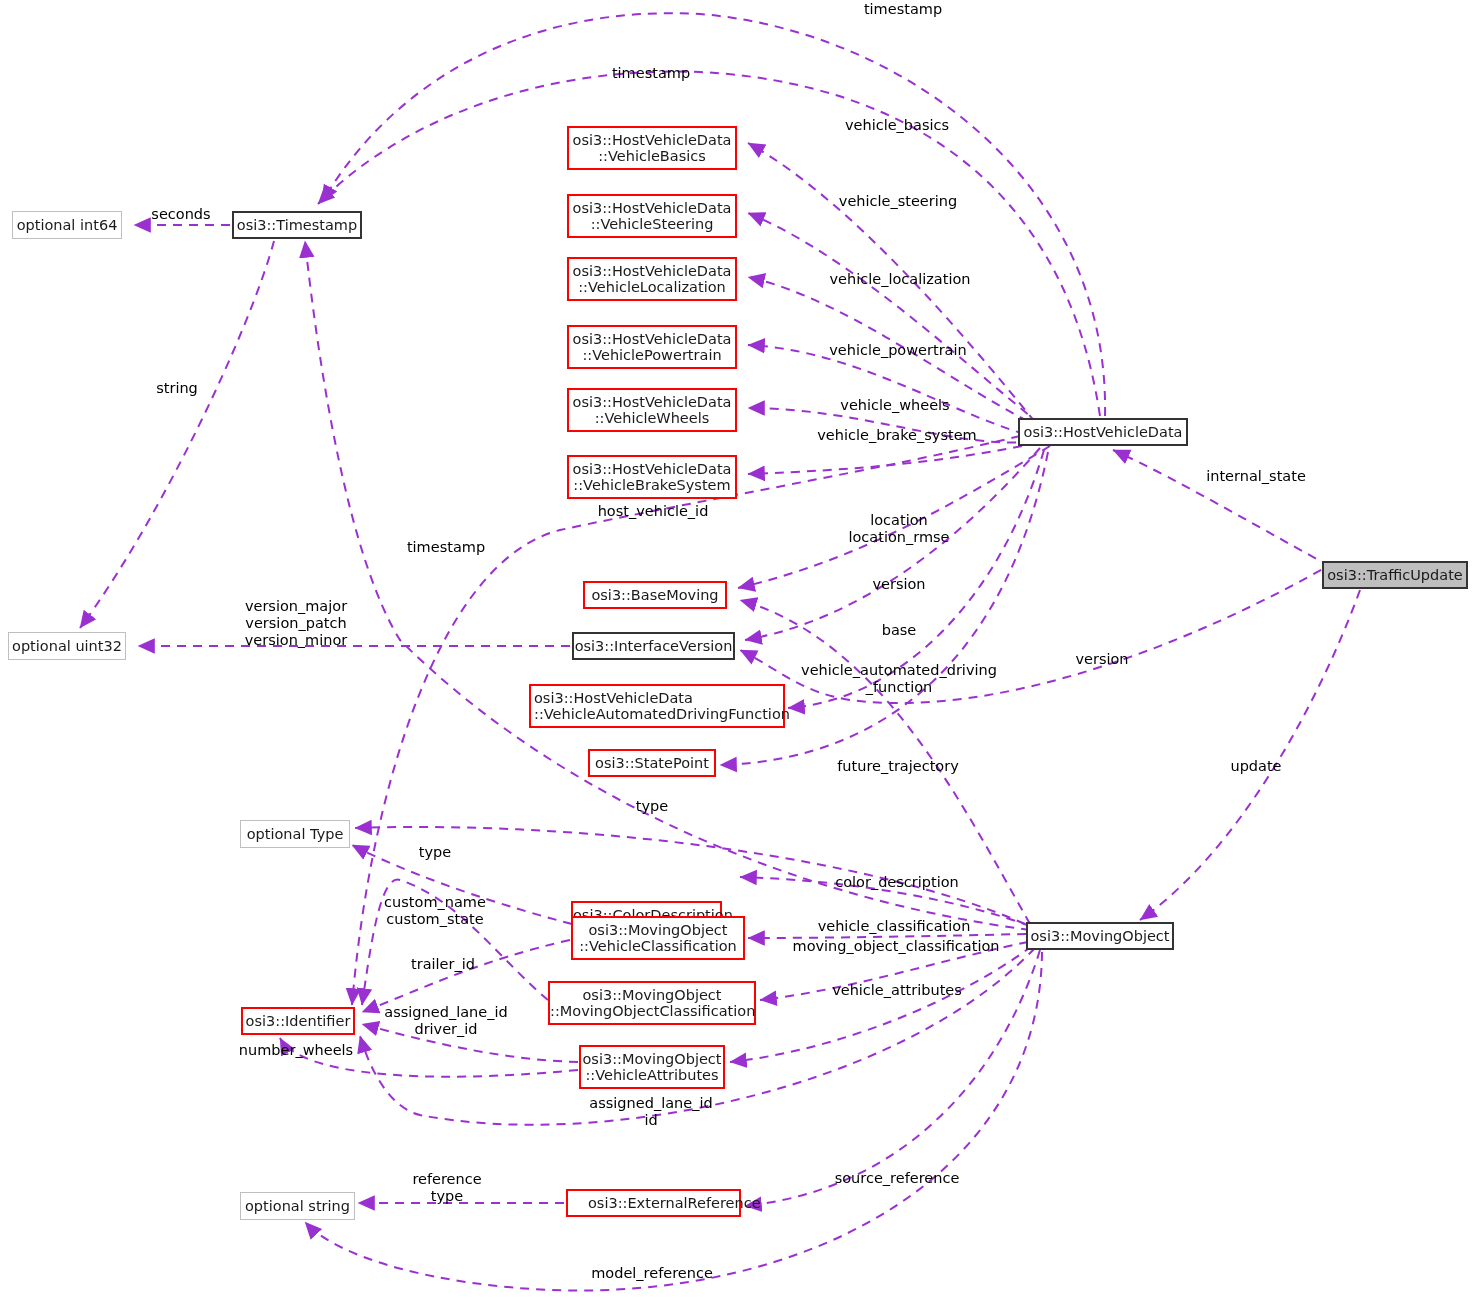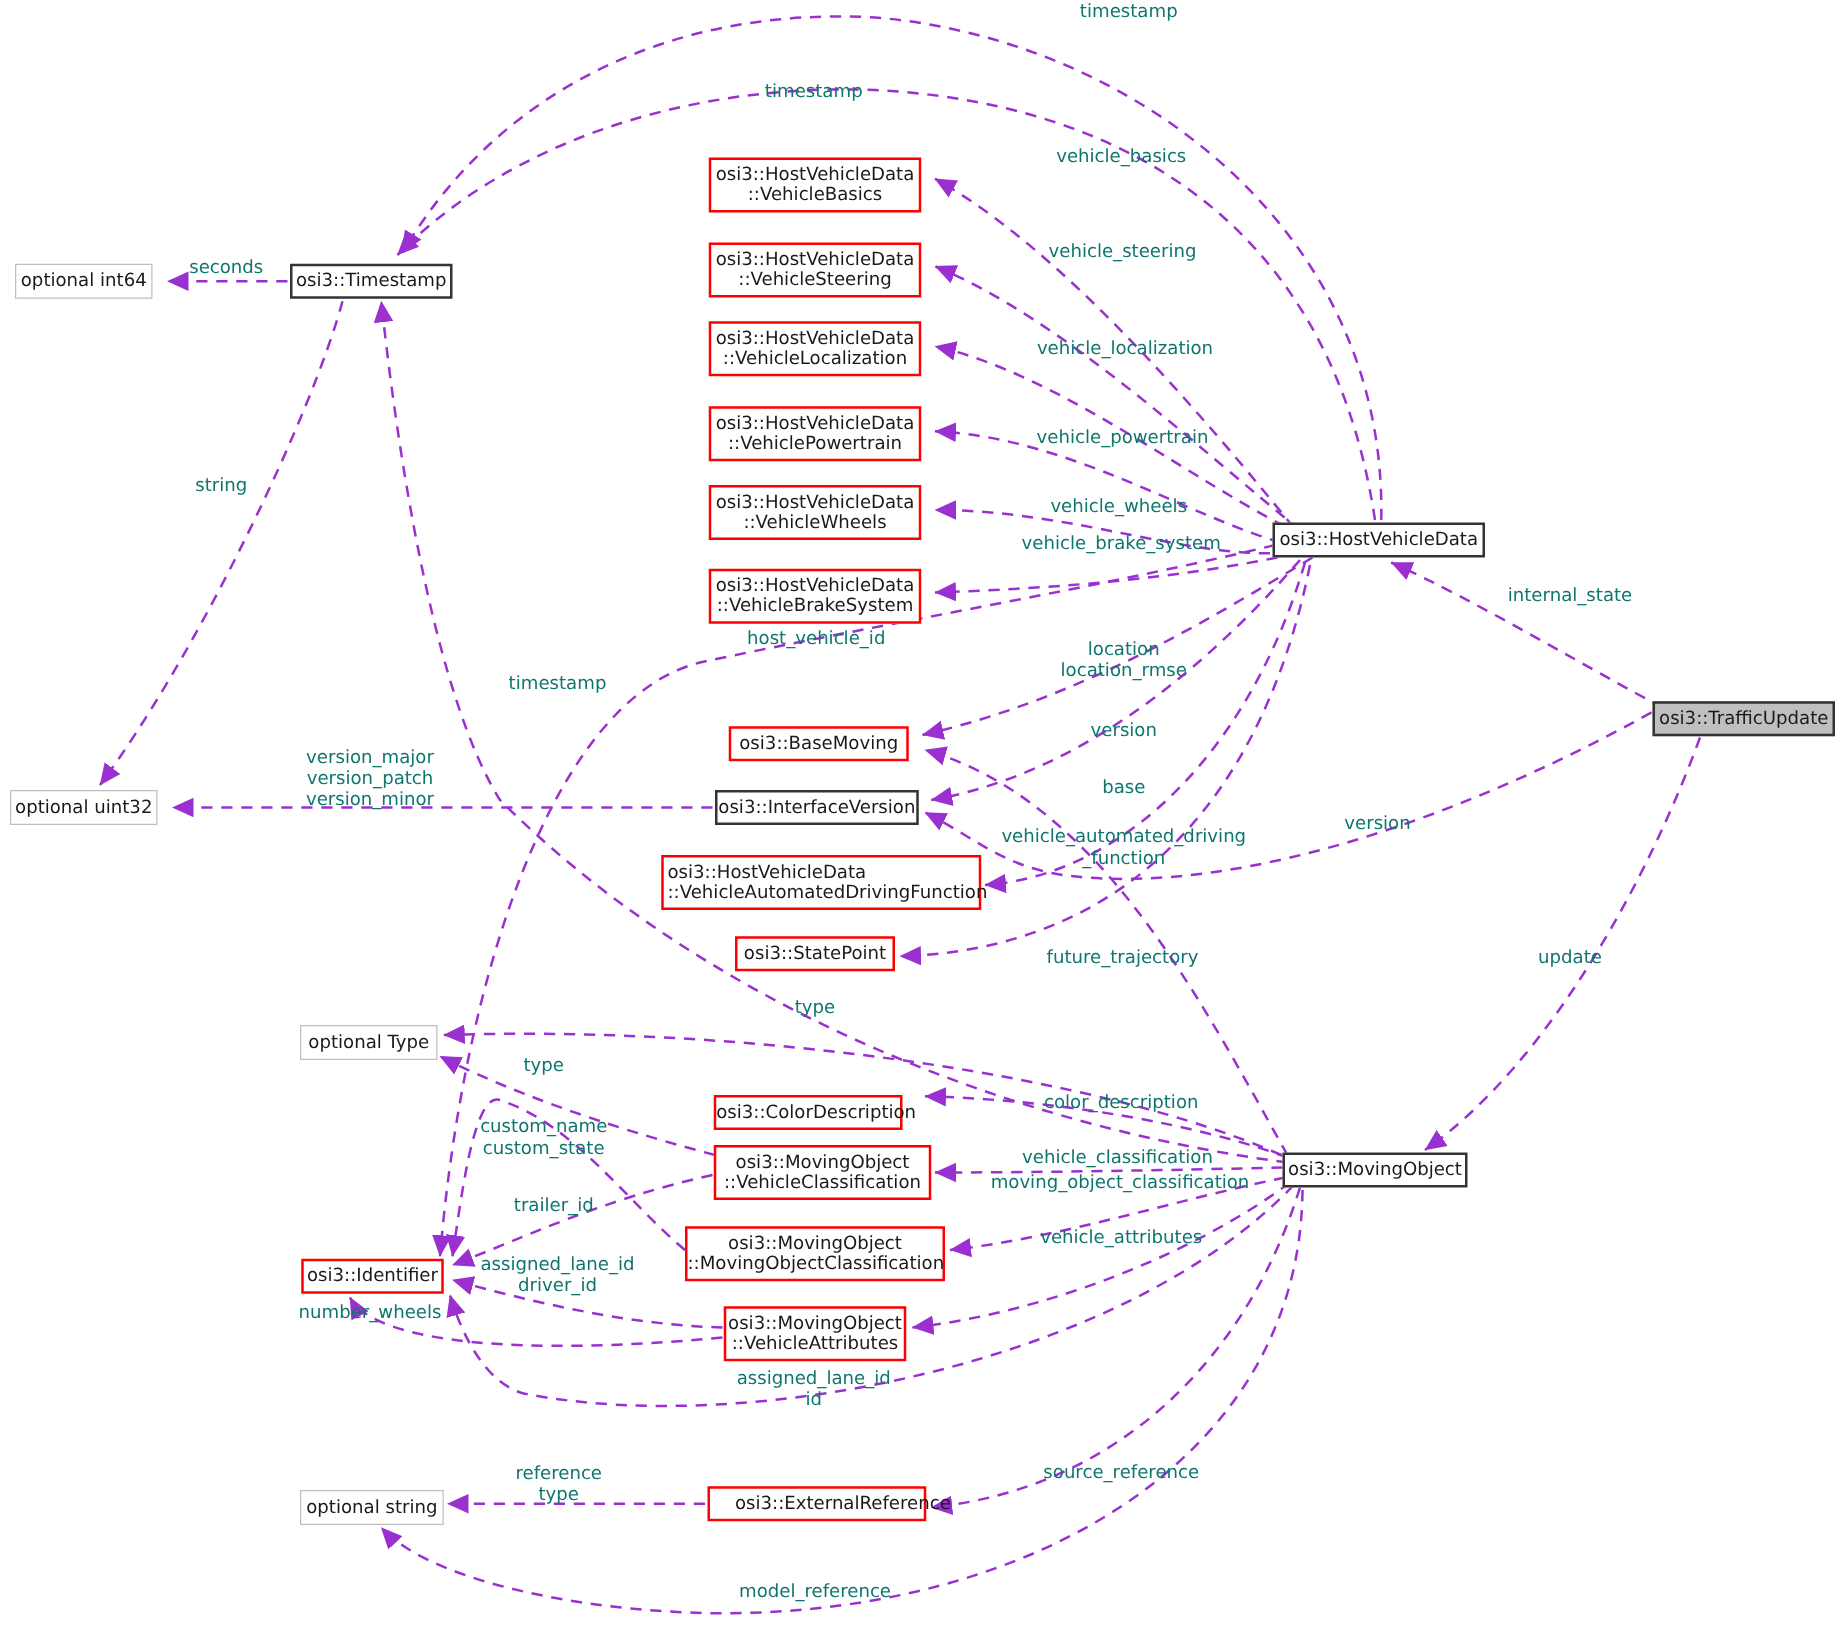--- a/index.html
+++ b/index.html
@@ -6,21 +6,21 @@
   body{font-family:"DejaVu Sans","Liberation Sans",sans-serif;}
   #canvas{position:relative;width:1475px;height:1310px;background:#fff;overflow:hidden;}
   #edges{position:absolute;left:0;top:0;width:1475px;height:1310px;}
   .node{position:absolute;box-sizing:border-box;display:flex;align-items:center;justify-content:center;
         text-align:center;line-height:1.12;color:#1a1a1a;white-space:pre;}
   .node .ntext{display:block;width:100%;}
   .n-red{border:2px solid #ff0000;background:#ffffff;font-size:14.5px;}
   .n-dark{border:2px solid #333333;background:#ffffff;font-size:14.5px;}
   .n-gray{border:2px solid #333333;background:#bfbfbf;font-size:14.5px;}
   .n-plain{border:1.5px solid #bfbfbf;background:#ffffff;font-size:14.5px;}
-  .elabel{position:absolute;font-size:14.5px;color:#0f766e;white-space:pre;text-align:center;
+  .elabel{position:absolute;font-size:14.5px;color:#000000;white-space:pre;text-align:center;
           line-height:1.18;transform:translate(-50%,-50%);}
 </style>
 </head>
 <body>
 
 <div id="canvas">
 
   <svg id="edges" viewBox="0 0 1475 1310">
     <defs>
       <marker id="ah" markerWidth="9" markerHeight="9" refX="8.4" refY="4.5" orient="auto" markerUnits="strokeWidth">
@@ -144,21 +144,21 @@
   <div class="node n-red" style="left:529px;top:684px;width:256px;height:44px;">
     <span class="ntext" style="text-align:left;padding-left:6px;">osi3::HostVehicleData
 ::VehicleAutomatedDrivingFunction</span></div>
 
   <div class="node n-red" style="left:588px;top:749px;width:128px;height:28px;">
     <span class="ntext">osi3::StatePoint</span></div>
 
   <div class="node n-plain" style="left:240px;top:820px;width:110px;height:28px;">
     <span class="ntext">optional Type</span></div>
 
-  <div class="node n-red" style="left:571px;top:876px;width:151px;height:28px;">
+  <div class="node n-red" style="left:571px;top:901px;width:151px;height:28px;">
     <span class="ntext">osi3::ColorDescription</span></div>
 
   <div class="node n-red" style="left:571px;top:916px;width:174px;height:44px;">
     <span class="ntext">osi3::MovingObject
 ::VehicleClassification</span></div>
 
   <div class="node n-red" style="left:548px;top:981px;width:208px;height:44px;">
     <span class="ntext">osi3::MovingObject
 ::MovingObjectClassification</span></div>
 

